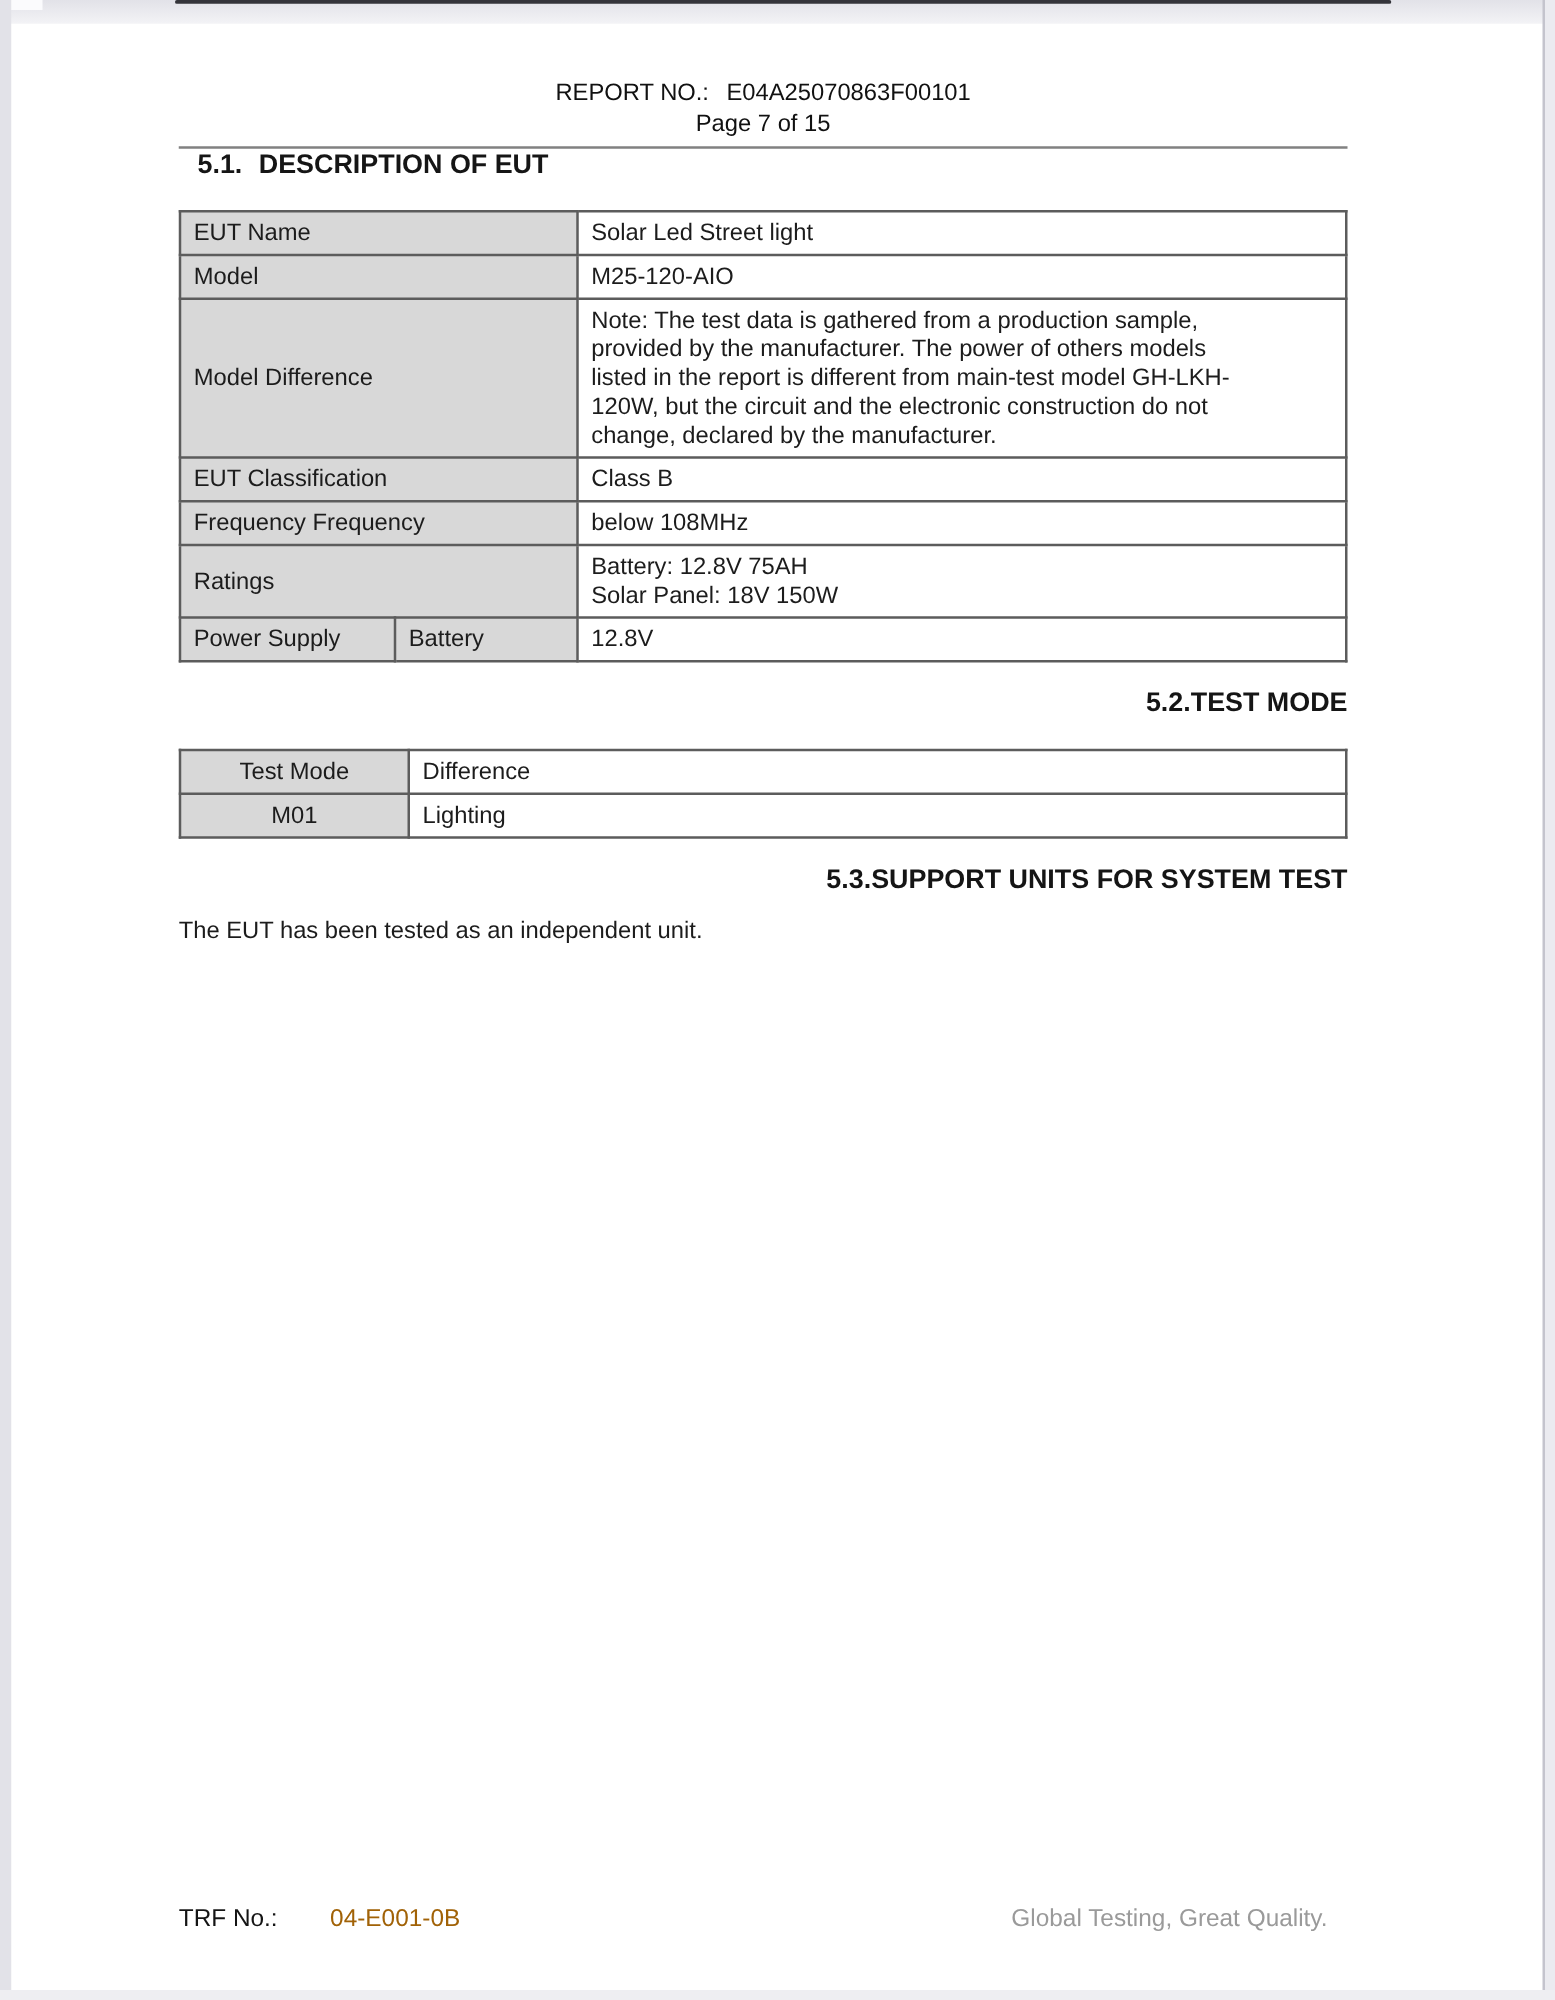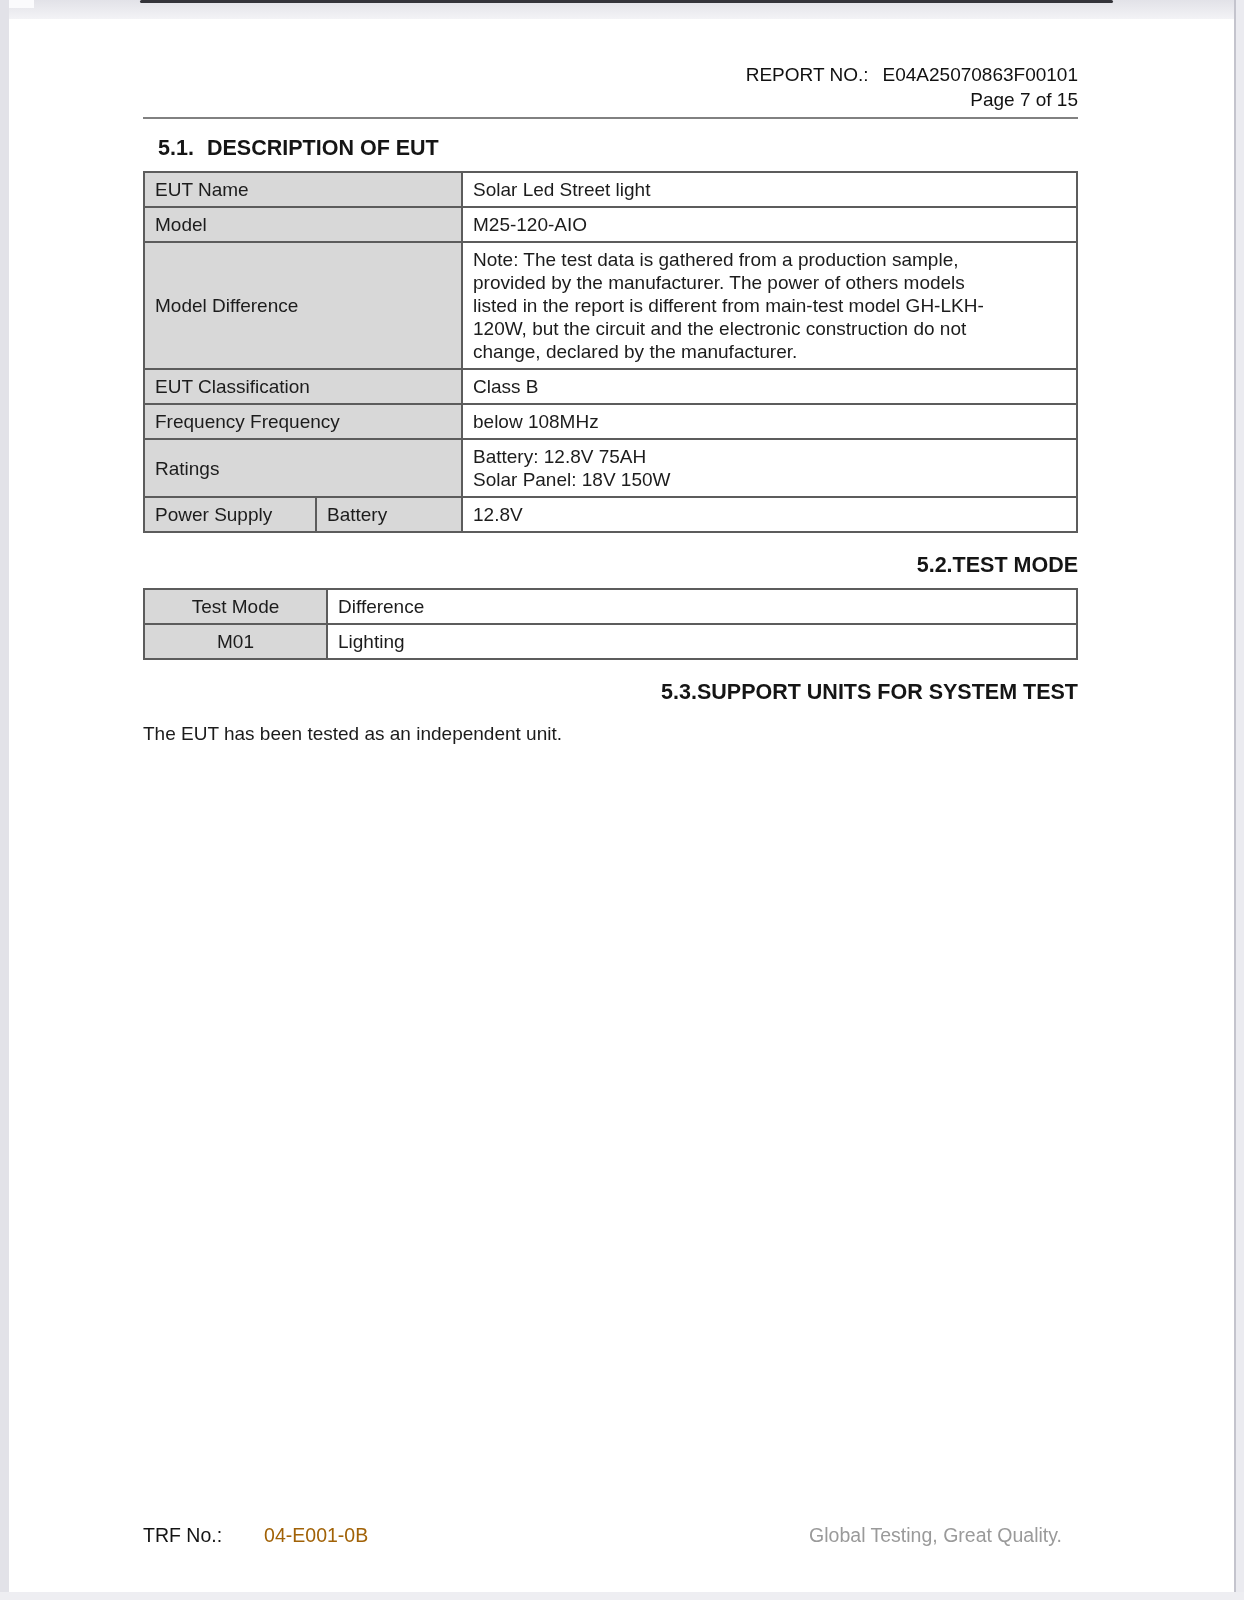--- a/index.html
+++ b/index.html
@@ -18,30 +18,30 @@
   .edge-top-line { position:absolute; top:0; left:140px; width:973px; height:3px;
     background:#34343a; border-radius:2px; }
   .edge-left  { position:absolute; top:0; left:0; width:9px; height:1600px; background:#e2e2e8; }
   .edge-right { position:absolute; top:0; right:0; width:8px; height:1600px; background:#ebebf0; }
   .edge-right-line { position:absolute; top:0; right:8px; width:2px; height:1600px; background:#c4c4cd; }
   .edge-bottom { position:absolute; bottom:0; left:0; width:1244px; height:8px; background:#eeeef2; }
 
   
   .content { position:absolute; left:143px; top:0; width:935px; }
 
-  .page-header { margin-top:62px; text-align:right; font-size:19px; line-height:25px; color:#111; }
+  .page-header { margin-top:62px; text-align:center; font-size:19px; line-height:25px; color:#111; }
   .page-header .lbl { margin-right:14px; }
   .header-rule { margin-top:5px; height:2px; background:#818181; border:none; }
 
   .sec-main { margin-top:27px; font-size:24.5px; font-weight:bold; color:#151515; }
   .sec-main .num { display:inline-block; width:34px; }
-  .sec-sub { margin-top:17px; padding-left:15px; font-size:21.5px; font-weight:bold; color:#151515; }
+  .sec-sub { padding-left:15px; font-size:21.5px; font-weight:bold; color:#151515; }
   .sec-sub .num { display:inline-block; width:49px; }
 
-  table { border-collapse:collapse; width:935px; margin-top:10px; font-size:19px; }
+  table { border-collapse:collapse; width:935px; margin-top:24px; font-size:19px; }
   td { border:2px solid #5c5c5c; padding:5px 10px; line-height:23px; vertical-align:middle; }
   td.lab { background:#d8d8d8; }
   td.val { background:#ffffff; white-space:pre-line; }
   td.center { text-align:center; }
 
   .sec-gap { margin-top:20px;text-align:right; }
 
   .body-text { margin-top:17px; font-size:19px; line-height:24px; color:#1c1c1c; }
 
   .page-footer { position:absolute; left:143px; top:1524px; width:919px;

